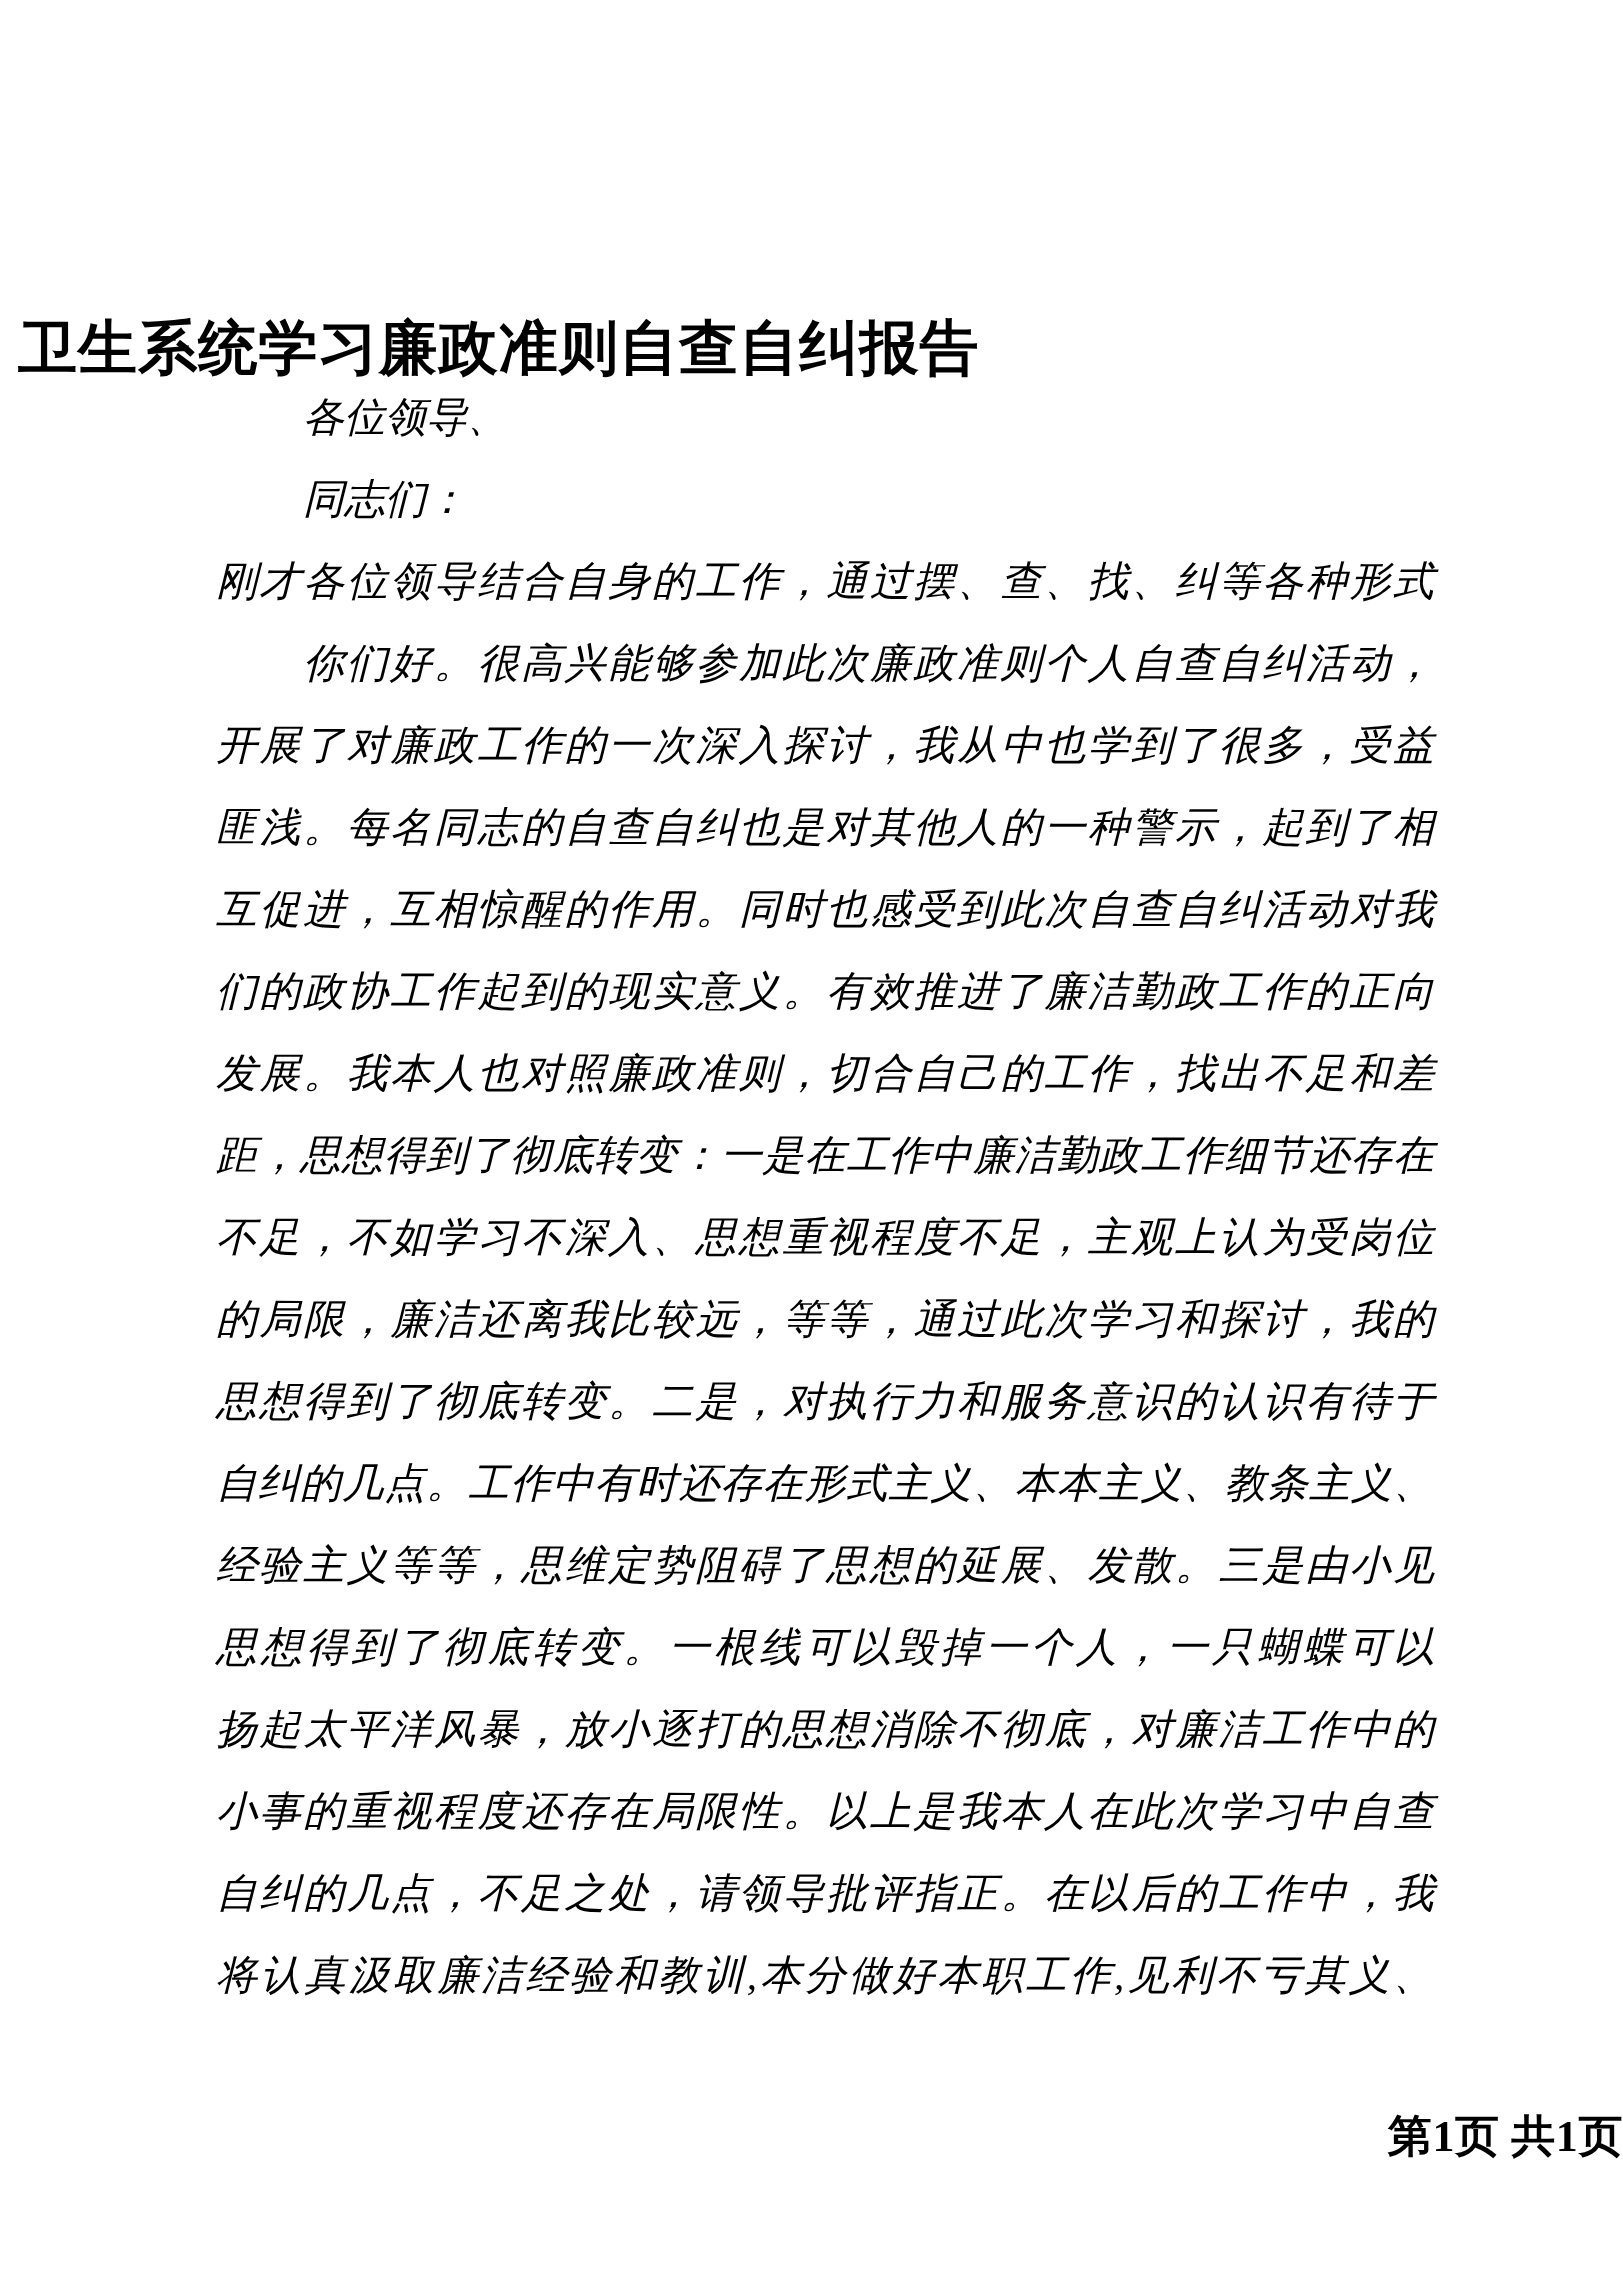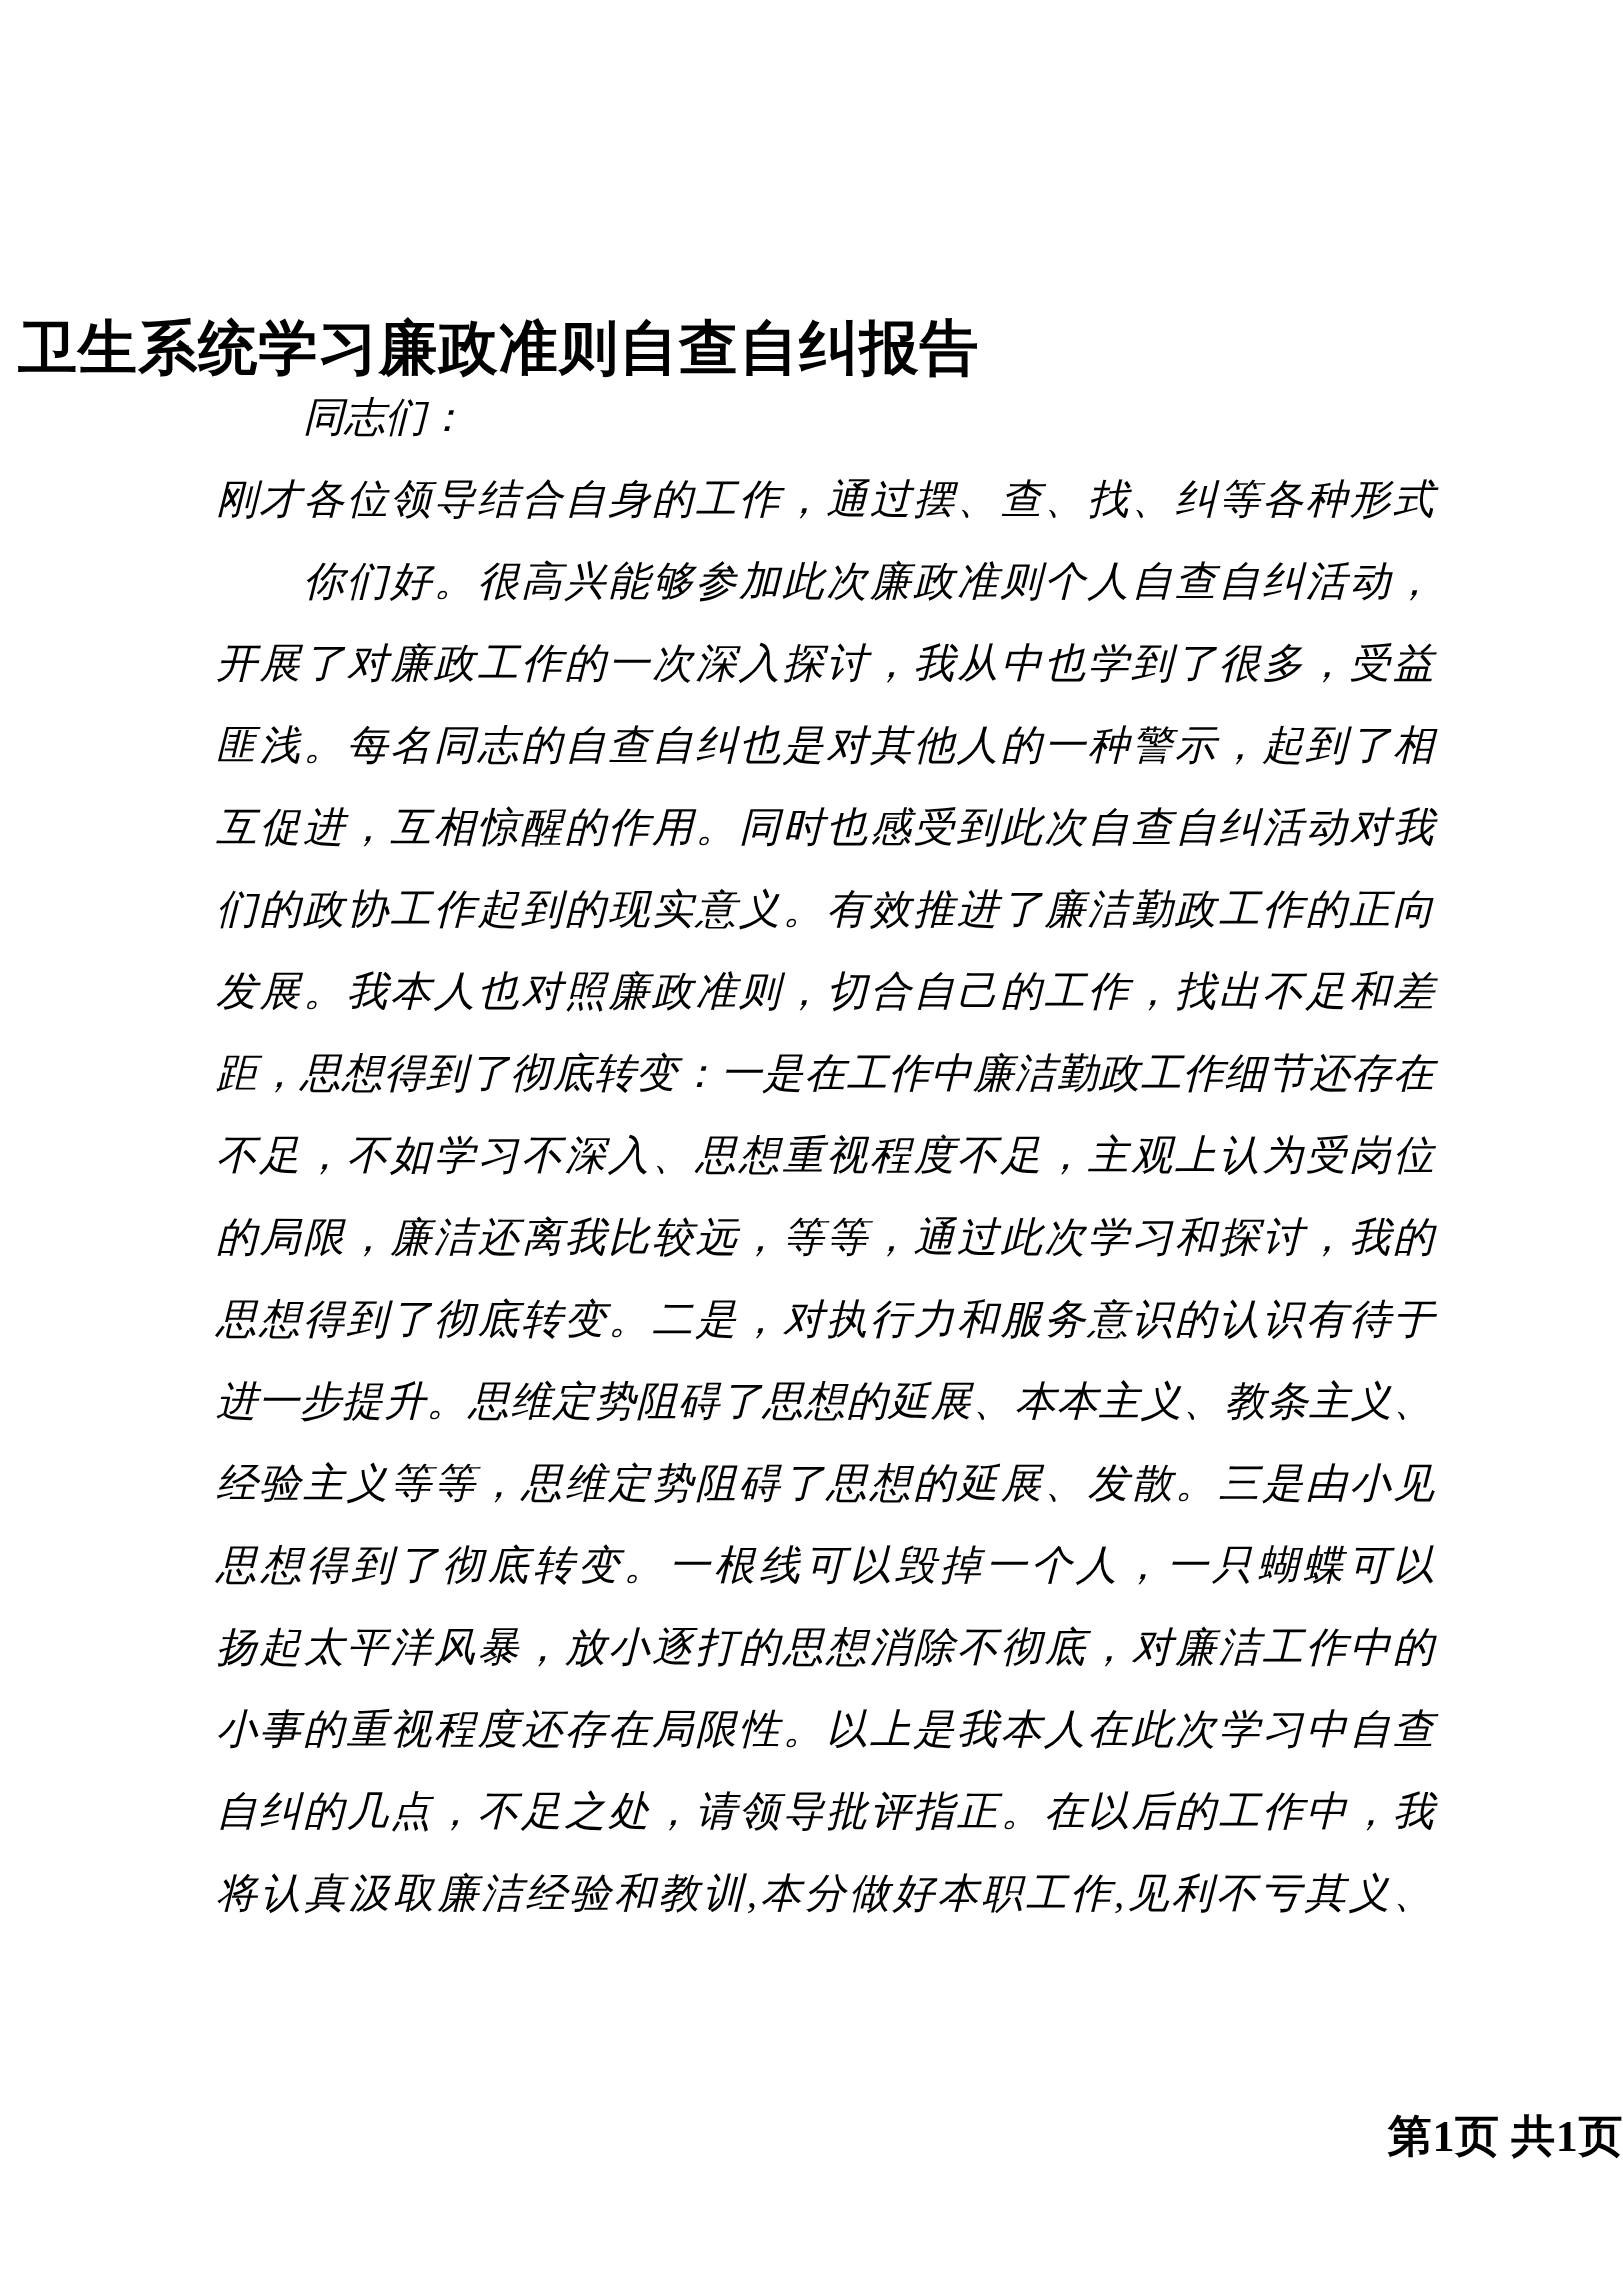--- a/index.html
+++ b/index.html
@@ -64,34 +64,35 @@
   }
 </style>
 </head>
 <body>
 
 <div class="page">
 
   <h1 class="doc-title">卫生系统学习廉政准则自查自纠报告</h1>
 
   <div class="content">
+    <div class="greet">各位领导、</div>
     <div class="greet">同志们：</div>
 
     <div class="line">刚才各位领导结合自身的工作，通过摆、查、找、纠等各种形式</div>
     <div class="line indent">你们好。很高兴能够参加此次廉政准则个人自查自纠活动，</div>
     <div class="line">开展了对廉政工作的一次深入探讨，我从中也学到了很多，受益</div>
     <div class="line">匪浅。每名同志的自查自纠也是对其他人的一种警示，起到了相</div>
     <div class="line">互促进，互相惊醒的作用。同时也感受到此次自查自纠活动对我</div>
     <div class="line">们的政协工作起到的现实意义。有效推进了廉洁勤政工作的正向</div>
     <div class="line">发展。我本人也对照廉政准则，切合自己的工作，找出不足和差</div>
     <div class="line">距，思想得到了彻底转变：一是在工作中廉洁勤政工作细节还存在</div>
     <div class="line">不足，不如学习不深入、思想重视程度不足，主观上认为受岗位</div>
     <div class="line">的局限，廉洁还离我比较远，等等，通过此次学习和探讨，我的</div>
     <div class="line">思想得到了彻底转变。二是，对执行力和服务意识的认识有待于</div>
-    <div class="line">进一步提升。思维定势阻碍了思想的延展、本本主义、教条主义、</div>
+    <div class="line">自纠的几点。工作中有时还存在形式主义、本本主义、教条主义、</div>
     <div class="line">经验主义等等，思维定势阻碍了思想的延展、发散。三是由小见</div>
     <div class="line">思想得到了彻底转变。一根线可以毁掉一个人，一只蝴蝶可以</div>
     <div class="line">扬起太平洋风暴，放小逐打的思想消除不彻底，对廉洁工作中的</div>
     <div class="line">小事的重视程度还存在局限性。以上是我本人在此次学习中自查</div>
     <div class="line">自纠的几点，不足之处，请领导批评指正。在以后的工作中，我</div>
     <div class="line">将认真汲取廉洁经验和教训,本分做好本职工作,见利不亏其义、</div>
   </div>
 
   <div class="footer">第1页 共1页</div>
 

